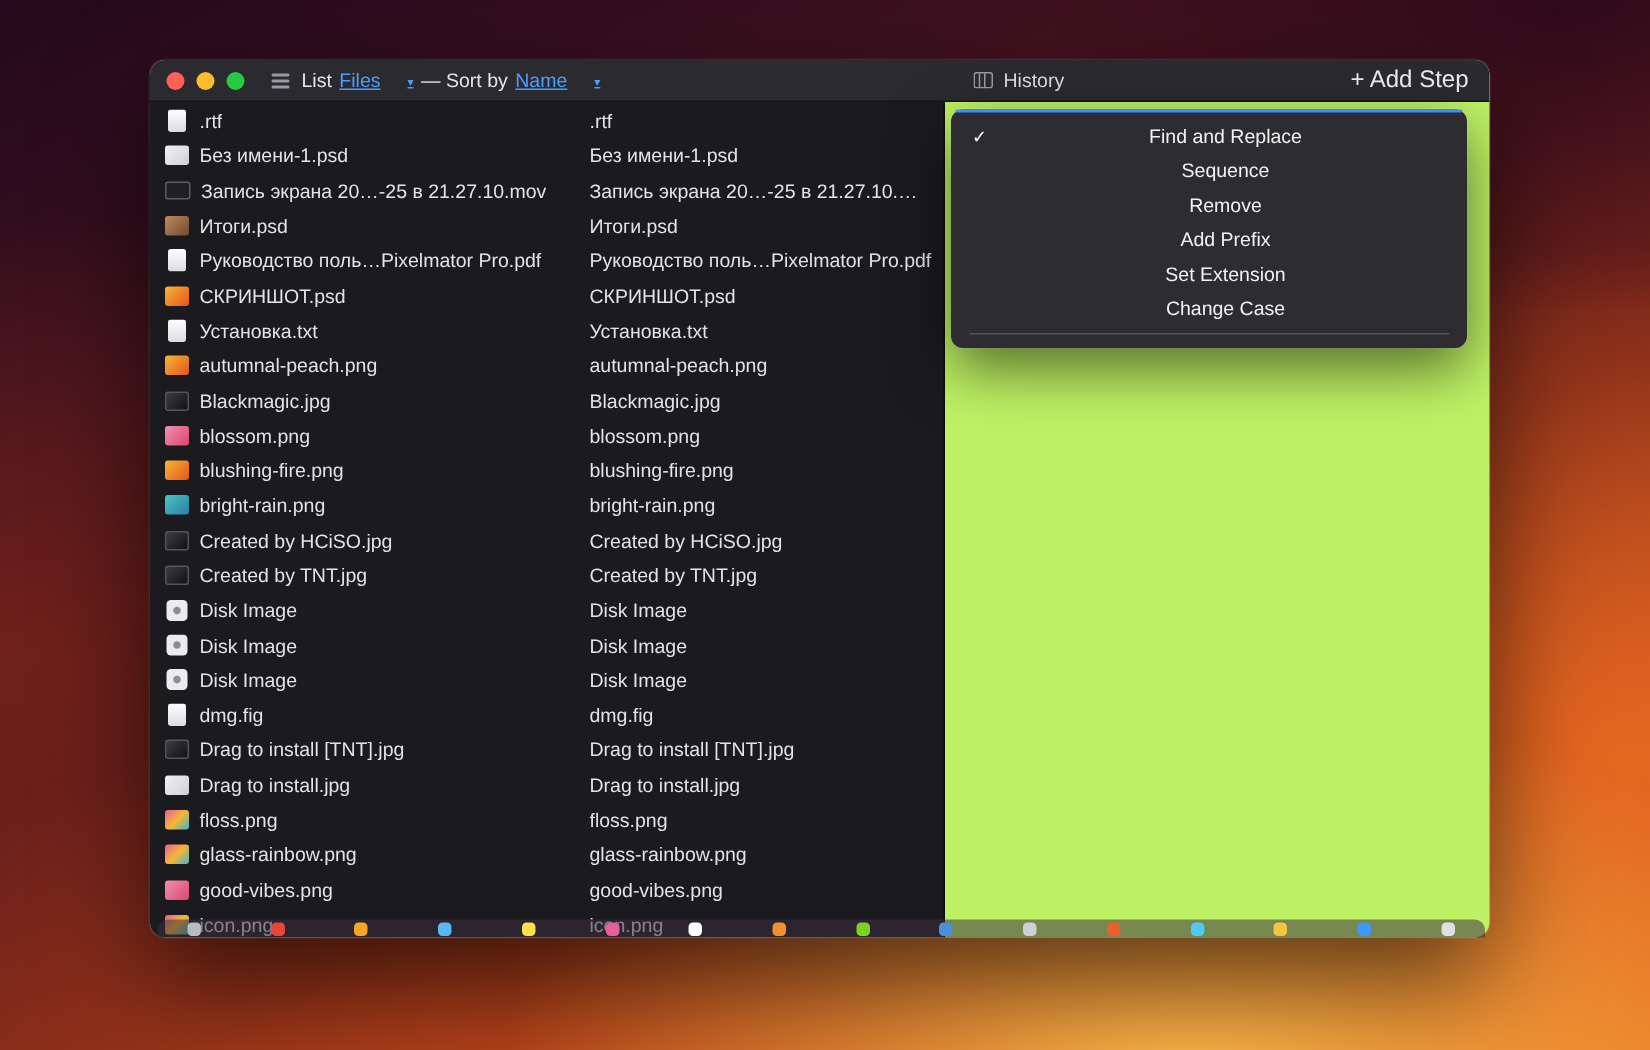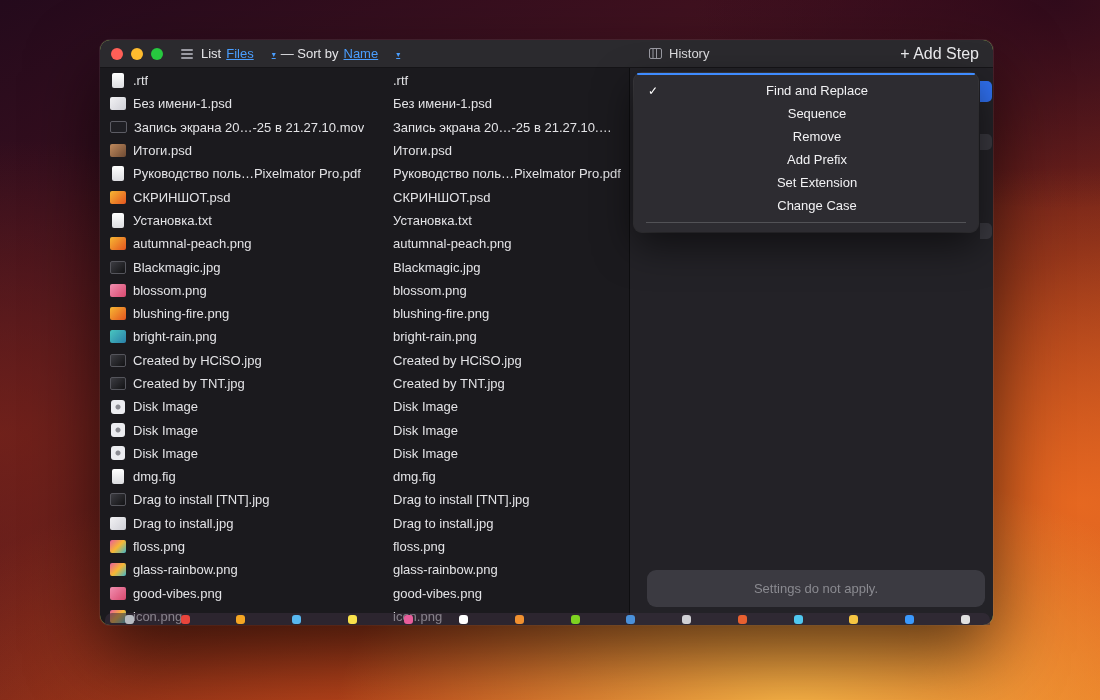--- a/index.html
+++ b/index.html
@@ -298,26 +298,20 @@
           <span class="fpreview">good-vibes.png</span>
         </div>
         <div class="frow">
           <span class="fleft">
             <span class="ficon icon-image-multi"></span>
             <span class="fname">icon.png</span>
           </span>
           <span class="fpreview">icon.png</span>
         </div>
       </div>
-    <div class="history">
-      <div class="frag frag-blue"></div>
-      <div class="frag frag-gray1"></div>
-      <div class="frag frag-gray2"></div>
-      <div class="footer-btn">Settings do not apply.</div>
-    </div>
   </div>
 
   <div class="menu">
     <div>
         <div class="mitem">
           <span class="mcheck">✓</span>
           <span class="mlabel">Find and Replace</span>
         </div>
         <div class="mitem">
           <span class="mlabel">Sequence</span>

